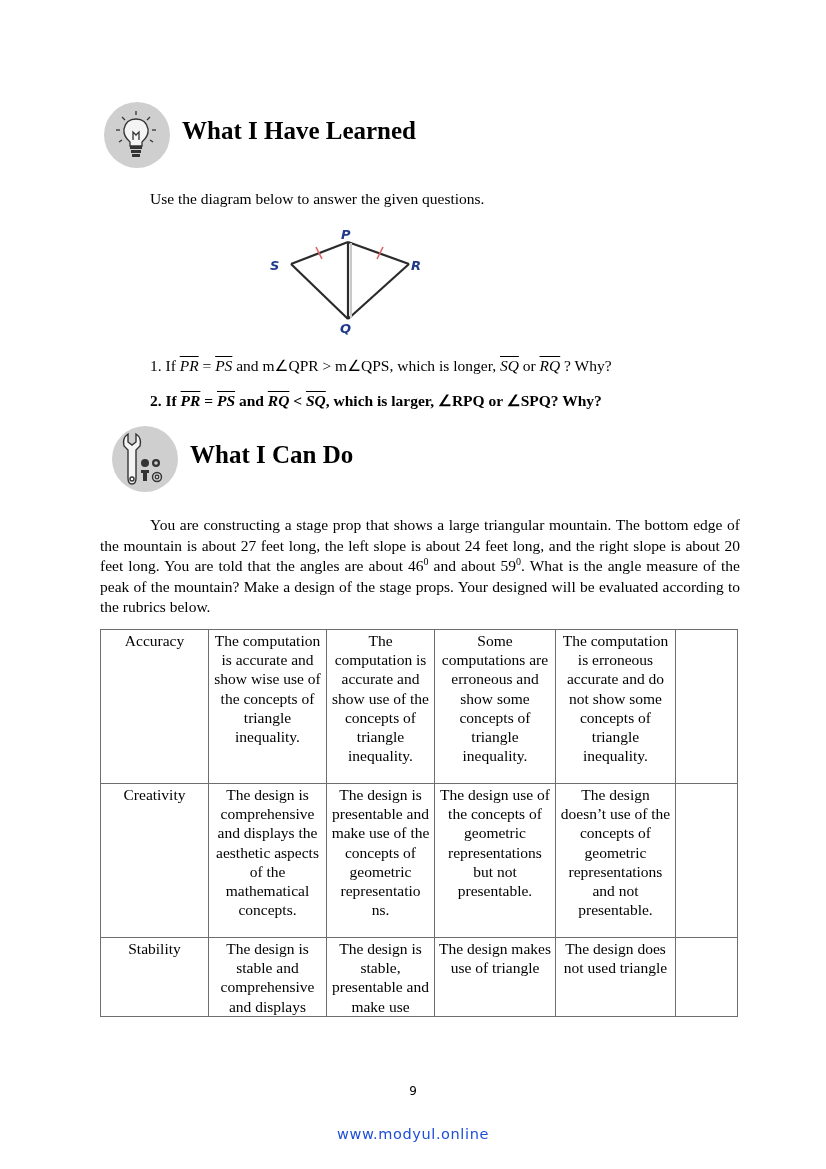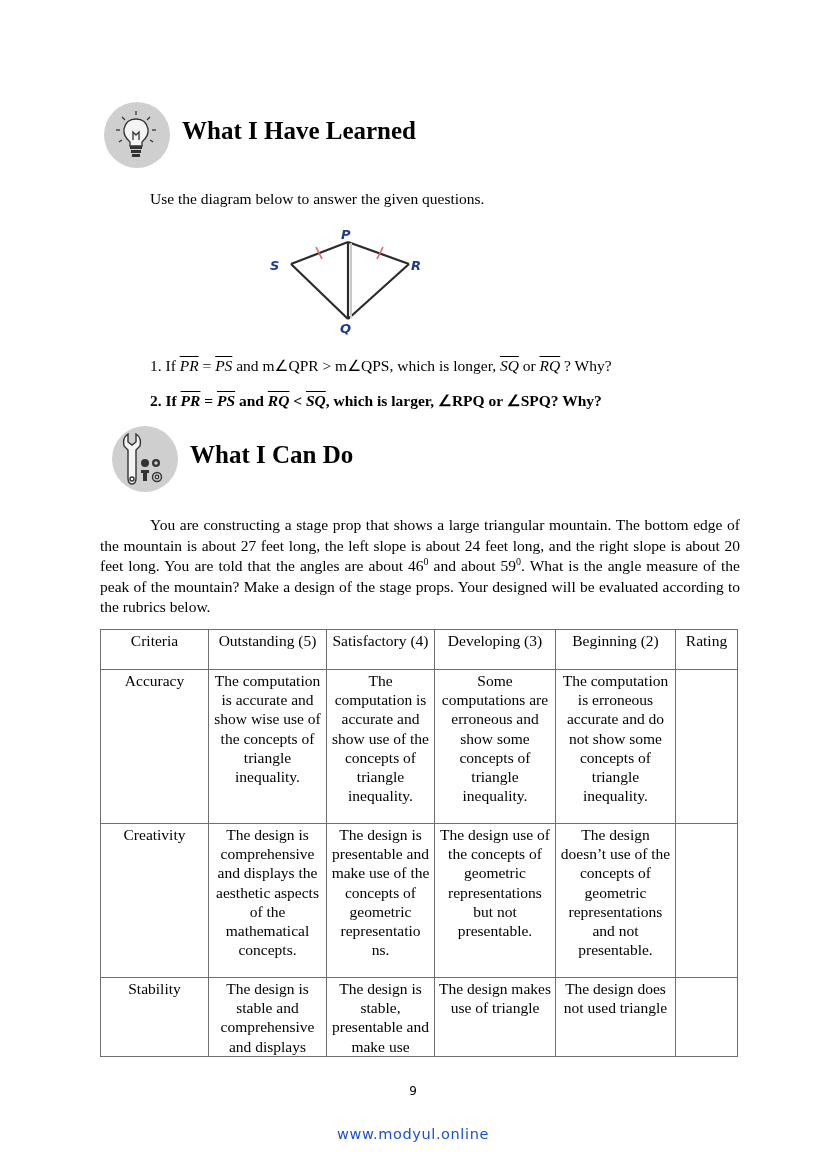--- a/index.html
+++ b/index.html
@@ -106,28 +106,20 @@
 <table class="rubric">
   <colgroup>
     <col style="width:108px">
       <col style="width:118px">
       <col style="width:108px">
     <col style="width:121px">
       <col style="width:120px">
       <col style="width:62px">
   </colgroup>
   <tbody>
-      <tr style="height:40px;">
-    <td>Criteria</td>
-    <td>Outstanding (5)</td>
-    <td>Satisfactory (4)</td>
-    <td>Developing (3)</td>
-    <td>Beginning (2)</td>
-    <td>Rating</td>
-  </tr>
   <tr style="height:154px;padding-left:12px;">
     <td>Accuracy</td>
     <td>The computation is accurate and show wise use of the concepts of triangle inequality.</td>
     <td>The computation is accurate and show use of the concepts of triangle inequality.</td>
     <td>Some computations are erroneous and show some concepts of triangle inequality.</td>
     <td>The computation is erroneous accurate and do not show some concepts of triangle inequality.</td>
     <td></td>
   </tr>
   <tr style="height:154px;margin-top:40px;">
     <td>Creativity</td>

